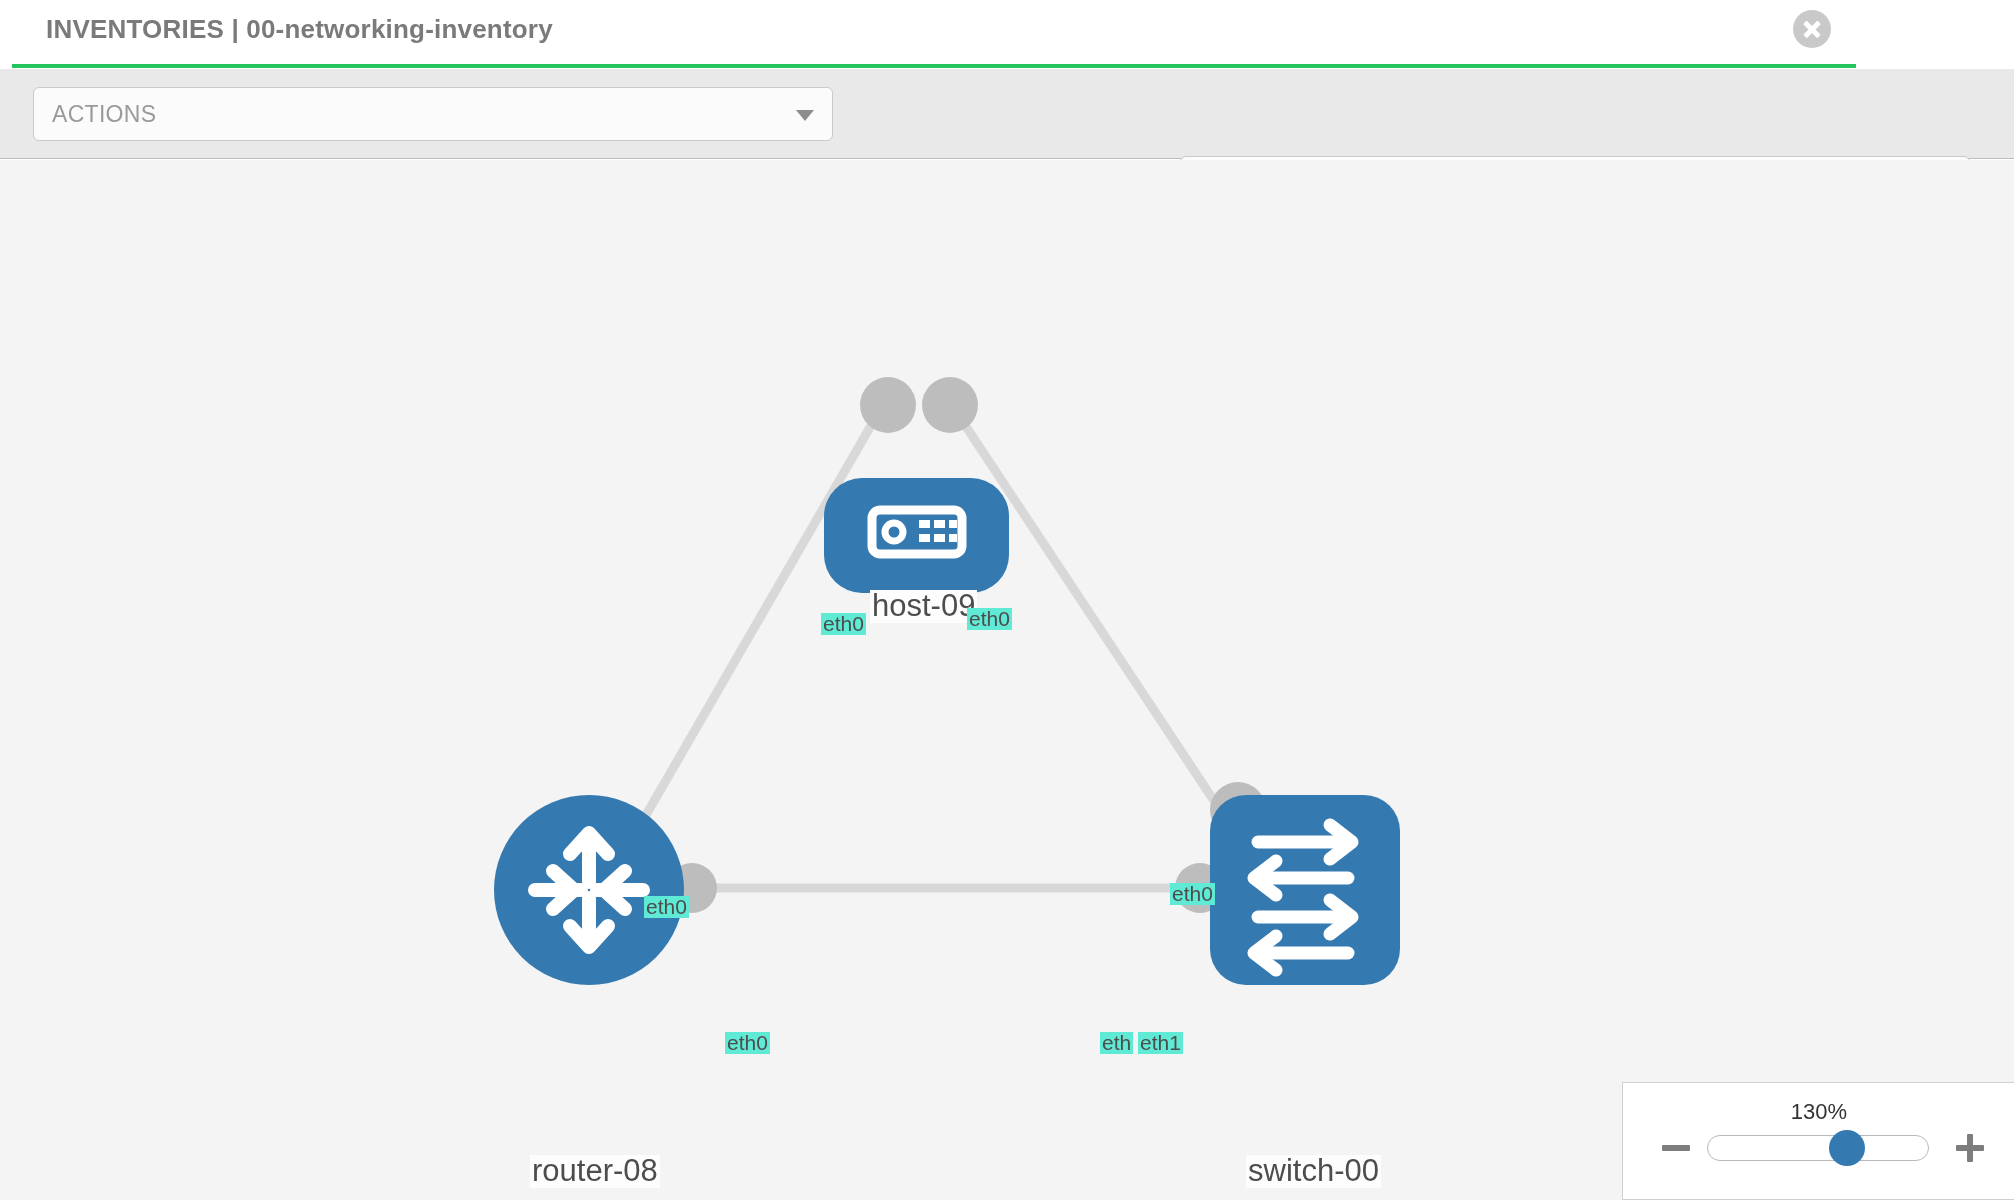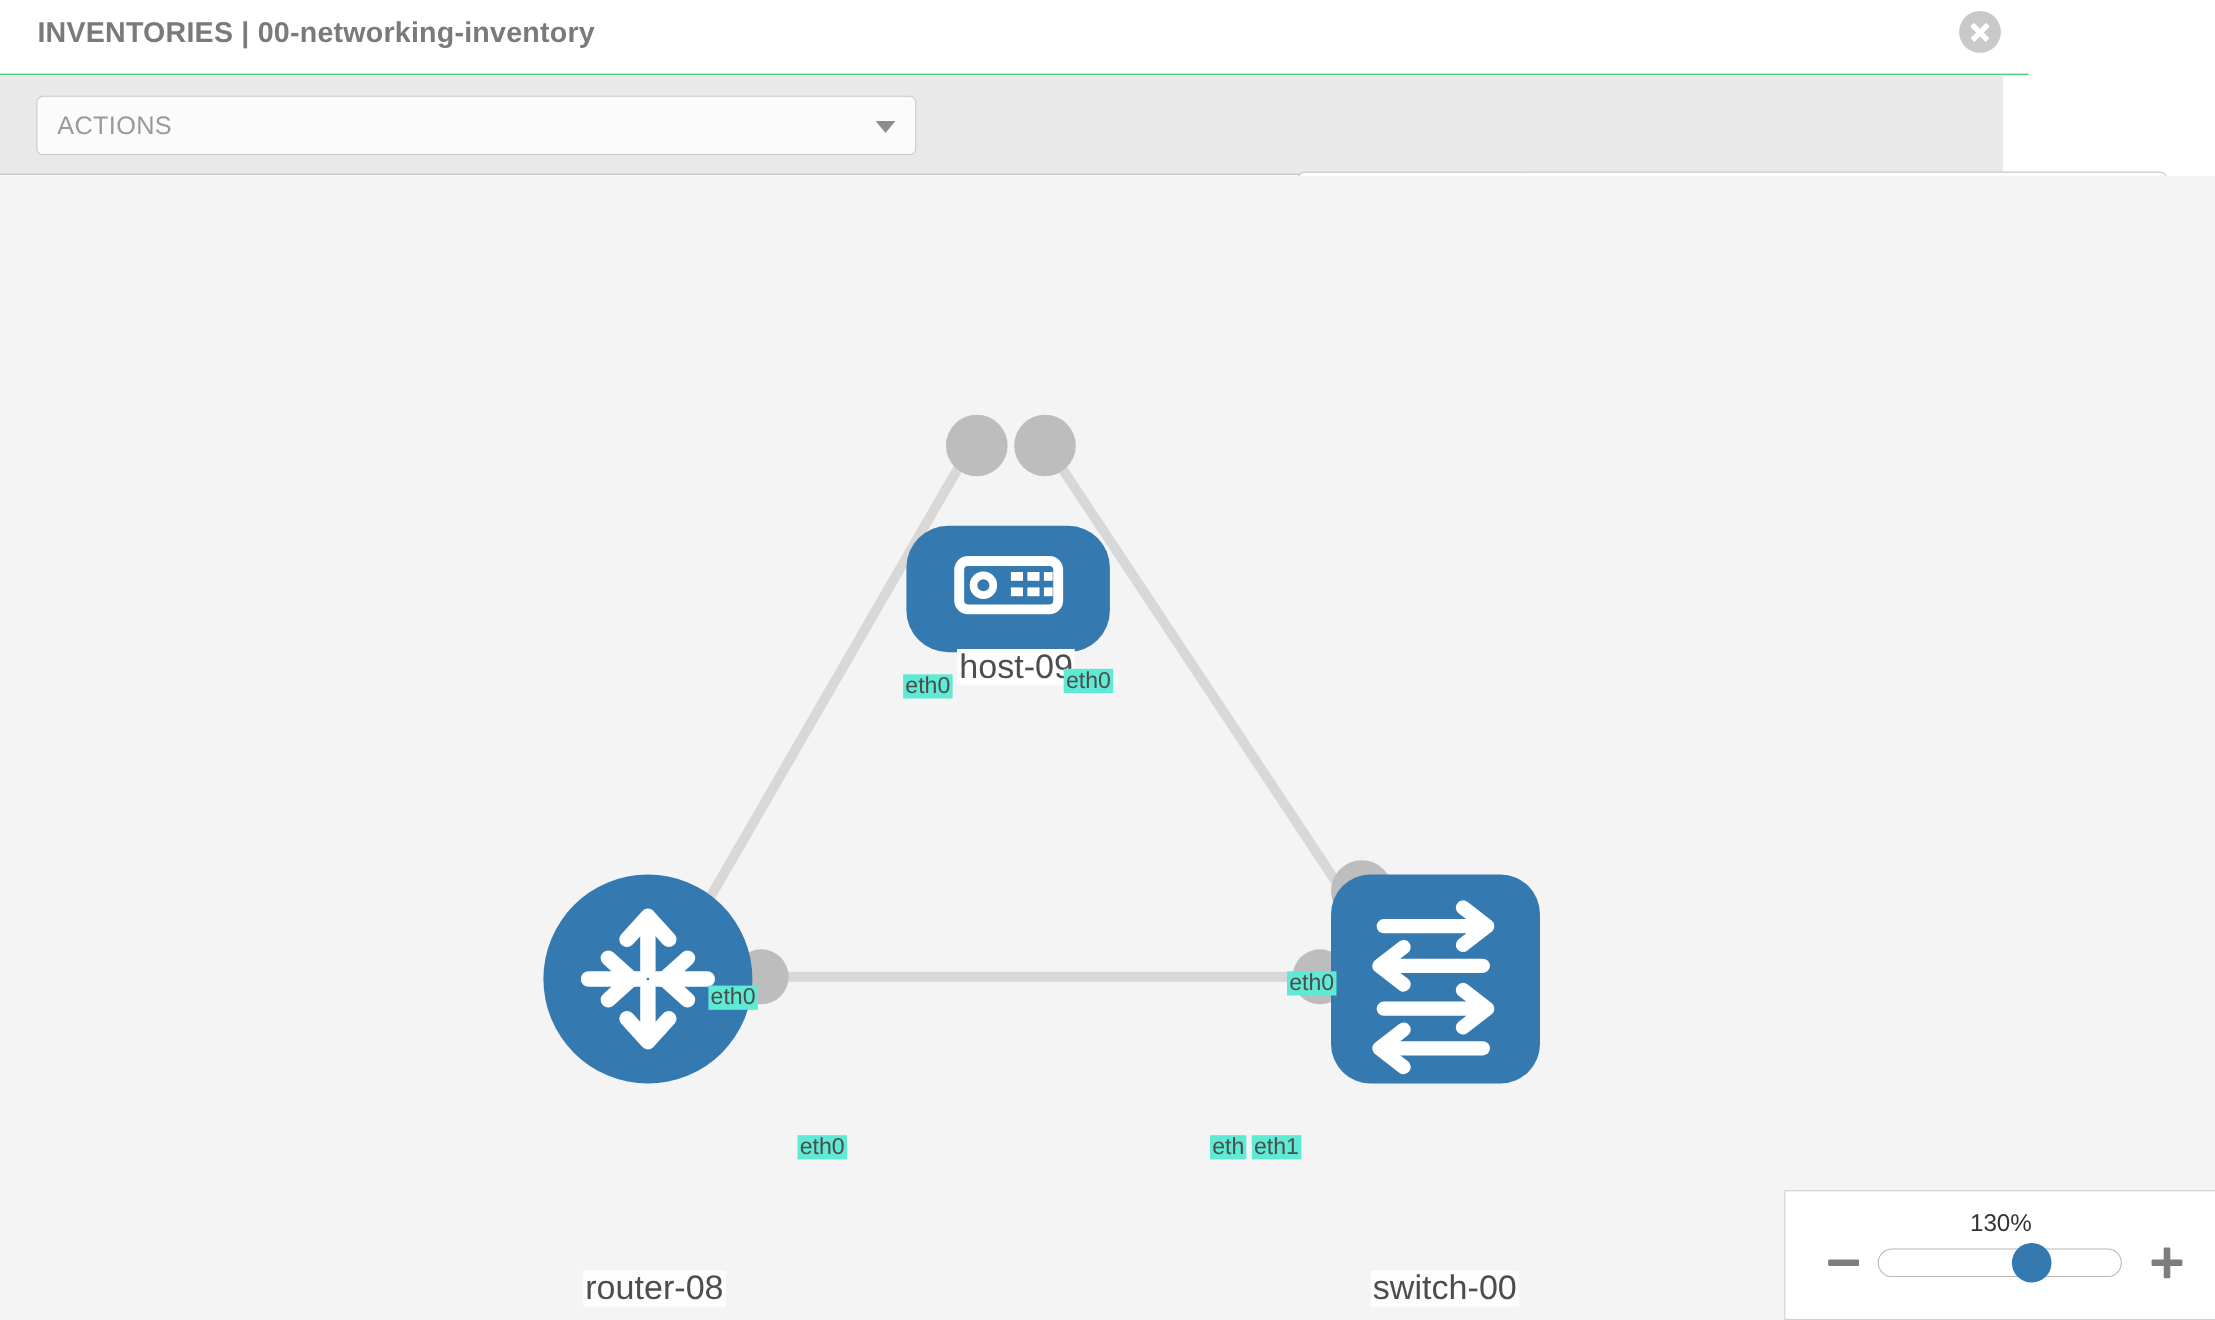--- a/index.html
+++ b/index.html
@@ -13,25 +13,25 @@
   #app {
     position: relative;
     width: 2014px;
     height: 1200px;
     background: #ffffff;
   }
 
   
   .header {
     position: absolute;
-    left: 0; top: 0;
+    left: 12px; top: 0;
     width: 1844px;
     height: 68px;
     background: #ffffff;
-    border-bottom: 1px solid #22c55e;
+    border-bottom: 4px solid #22c55e;
     box-sizing: border-box;
   }
   .page-title {
     position: absolute;
     left: 34px; top: 14px;
     font-size: 26px;
     font-weight: bold;
     color: #7a7a7a;
     letter-spacing: 0.2px;
     white-space: nowrap;
@@ -51,21 +51,21 @@
     background: #ffffff;
     border-radius: 1px;
   }
   .close-btn .x1 { transform: rotate(45deg); }
   .close-btn .x2 { transform: rotate(-45deg); }
 
   
   .toolbar {
     position: absolute;
     left: 0; top: 69px;
-    width: 1821px;
+    width: 2014px;
     height: 90px;
     background: #e9e9e9;
     border-bottom: 1px solid #bdbdbd;
     box-sizing: border-box;
   }
   .actions-select {
     position: absolute;
     left: 33px; top: 18px;
     width: 800px; height: 54px;
     background: #fbfbfb;

